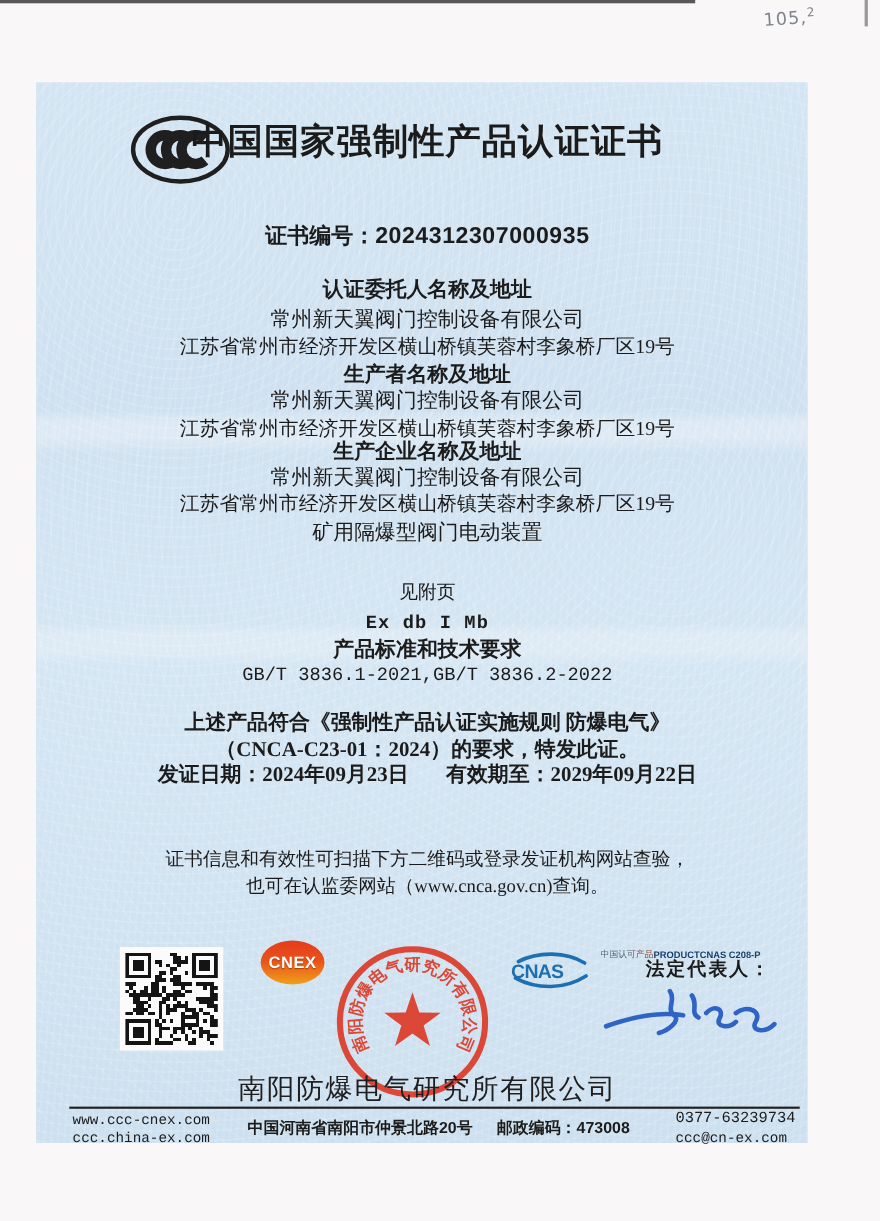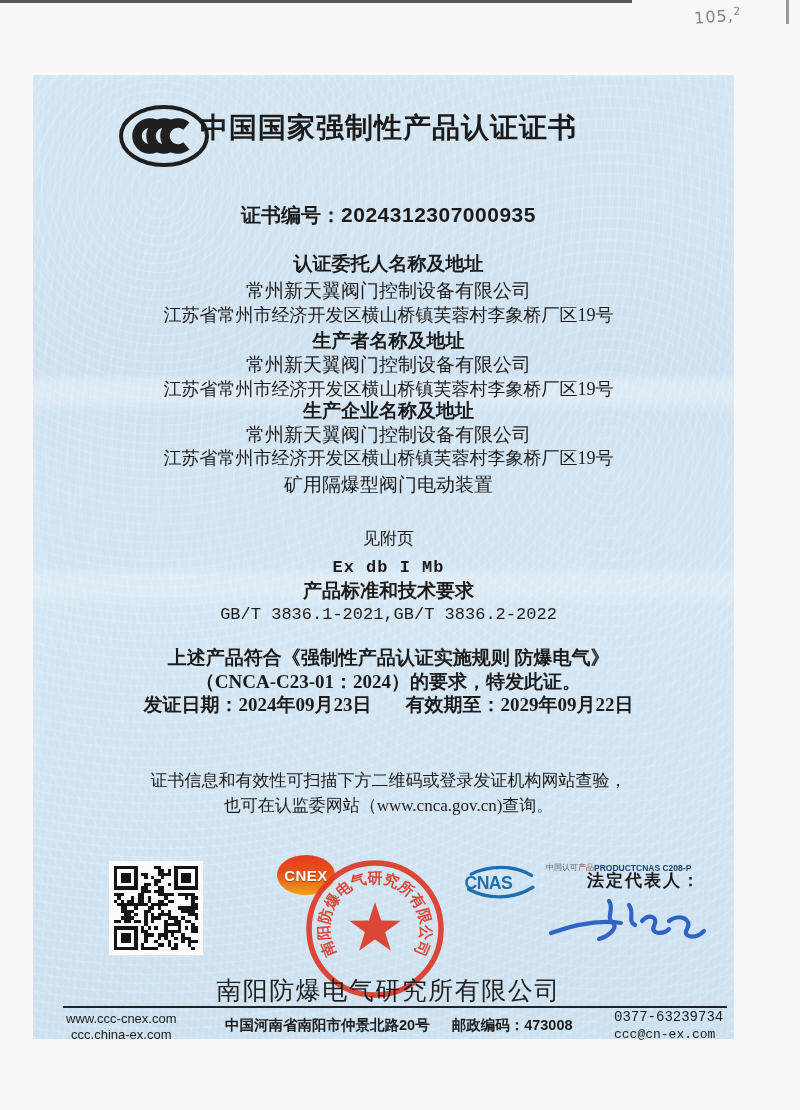--- a/index.html
+++ b/index.html
@@ -37,34 +37,34 @@
   .cline { position:absolute; left:10px; right:0; text-align:center; white-space:nowrap; line-height:24px; }
   .h   { font-weight:bold; }
   .t19 { font-size:19px; }
   .t18 { font-size:18px; }
   .t17 { font-size:17px; }
   .mono { font-family:"Liberation Mono", monospace; }
 
   .ccc-logo { position:absolute; left:84px; top:28px; width:94px; height:66px; }
   .cert-title {
     top:36px; font-family:"Liberation Sans", sans-serif;
-    font-size:28px; font-weight:700; letter-spacing:1px; line-height:34px;
+    font-size:32px; font-weight:700; letter-spacing:1px; line-height:34px;
   }
   .cert-no { top:128px; font-size:20px; }
   .cert-no .num { font-family:"Liberation Sans", sans-serif; font-size:21px; font-weight:bold; letter-spacing:.5px; }
 
   
   .qr-box { position:absolute; left:76px; top:786px; width:94px; height:94px; background:#fbfbfb; padding:5px; }
   .qr-box svg { width:84px; height:84px; display:block; }
 
   .cnex-logo {
     position:absolute; left:204px; top:780px; width:58px; height:40px;
     border-radius:50%;
     background:linear-gradient(180deg, #e53c1d 0%, #e8511b 45%, #f0a01a 100%);
-    display:flex; align-items:center; justify-content:center;margin-left:40px;
+    display:flex; align-items:center; justify-content:center;
   }
   .cnex-logo span {
     color:#fff; font-family:"Liberation Sans", sans-serif;
     font-weight:bold; font-size:15px; letter-spacing:.5px;
     text-shadow:0 1px 1px rgba(110,30,0,.55);
   }
 
   .seal { position:absolute; left:267px; top:779px; width:150px; height:150px; opacity:.92; }
 
   .cnas-block { position:absolute; left:429px; top:785px; display:flex; align-items:flex-start; gap:4px; }
@@ -75,21 +75,21 @@
   .cnas-side .s4 { font-size:8.5px; color:#15406e; font-weight:bold; font-family:"Liberation Sans", sans-serif; }
 
   .legal-rep { position:absolute; left:554px; top:794px; font-size:17px; letter-spacing:2px; }
   .signature { position:absolute; left:512px; top:818px; width:165px; height:62px; }
 
   .issuer-name {
     top:901px; font-family:"Liberation Sans", sans-serif;
     font-size:25px; letter-spacing:1.5px; color:#1f1f1f; line-height:28px;
   }
   .footer-rule { position:absolute; left:30px; top:931px; width:664px; height:2px; background:#222; }
-  .footer-left  { position:absolute; left:33px; top:936px; font-family:Liberation Sans, sans-serif; font-size:13px; line-height:16px;text-align:center; }
+  .footer-left  { position:absolute; left:33px; top:936px; font-family:Liberation Mono, monospace; font-size:13px; line-height:16px;text-align:center; }
   .footer-center { position:absolute; left:192px; top:941px; font-family:"Liberation Sans", sans-serif; font-weight:bold; font-size:14.5px; white-space:nowrap; }
   .footer-center .postal { margin-left:22px; }
   .footer-right { position:absolute; left:581px; top:934px; font-family:"Liberation Mono", monospace; font-size:14px; line-height:17px; }
   .footer-right .email { font-size:13px; }
 </style>
 </head>
 <body>
 
 <div class="scan-top-line"></div>
 <div class="scan-right-mark"></div>

